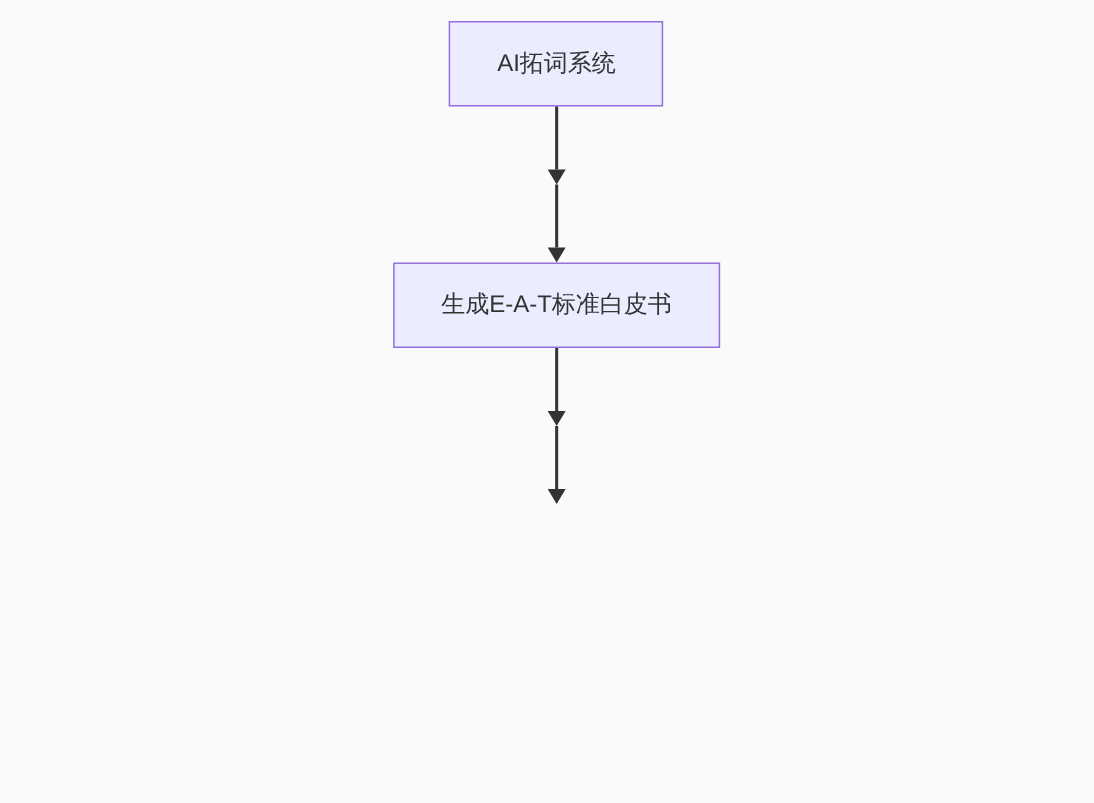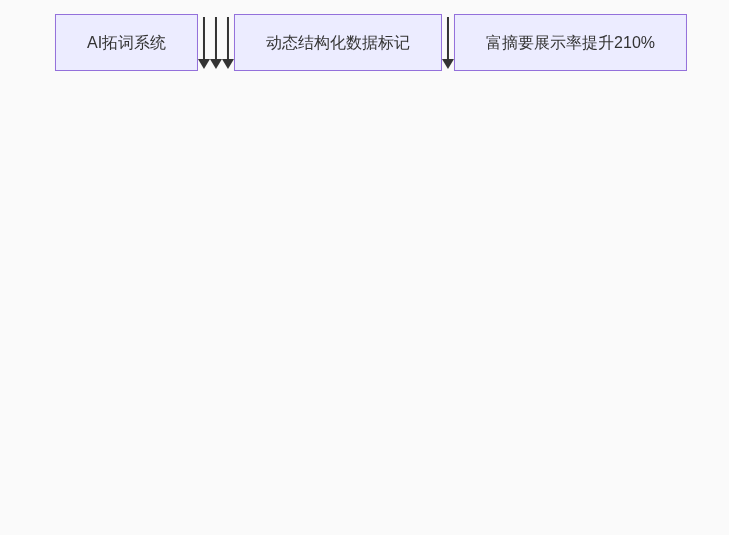--- a/index.html
+++ b/index.html
@@ -18,21 +18,21 @@
     width: 729px;
     height: 535px;
     background: #fafafa;
   }
   .flow {
     position: absolute;
     top: 14px;
     left: 371px;
     transform: translateX(-50%);
     display: flex;
-    flex-direction: row;
+    flex-direction: column;
     align-items: center;
   }
   .node {
     box-sizing: border-box;
     height: 57px;
     display: flex;
     align-items: center;
     justify-content: center;
     padding: 0 31px;
     background: #ECECFF;
@@ -76,33 +76,30 @@
       <div class="line"></div>
       <div class="head"></div>
     </div>
 
 
     <div class="edge">
       <div class="line"></div>
       <div class="head"></div>
     </div>
 
-
-    <div class="edge">
-      <div class="line"></div>
-      <div class="head"></div>
-    </div>
-
     <div class="node">
-      <span>动态结构化数据标记</span>
+      <span>生成E-A-T标准白皮书</span>
     </div>
 
     <div class="edge">
       <div class="line"></div>
       <div class="head"></div>
     </div>
 
-    <div class="node">
-      <span>富摘要展示率提升210%</span>
+
+    <div class="edge">
+      <div class="line"></div>
+      <div class="head"></div>
     </div>
+
 
   </div>
 </div>
 
 </body></html>

